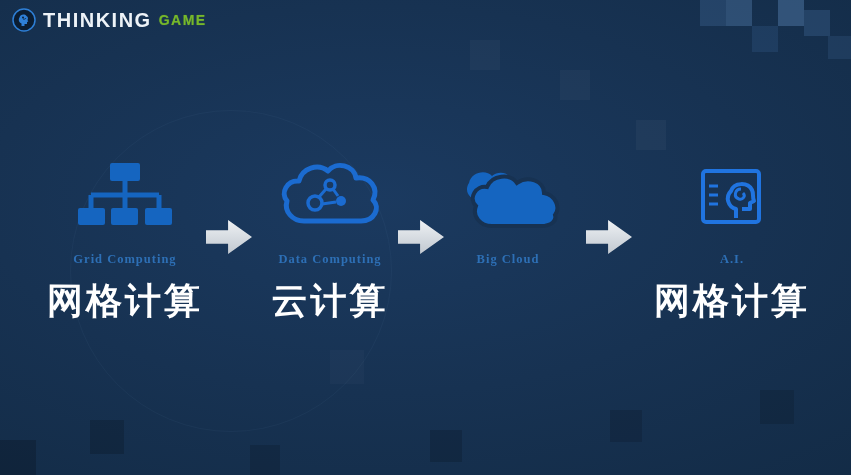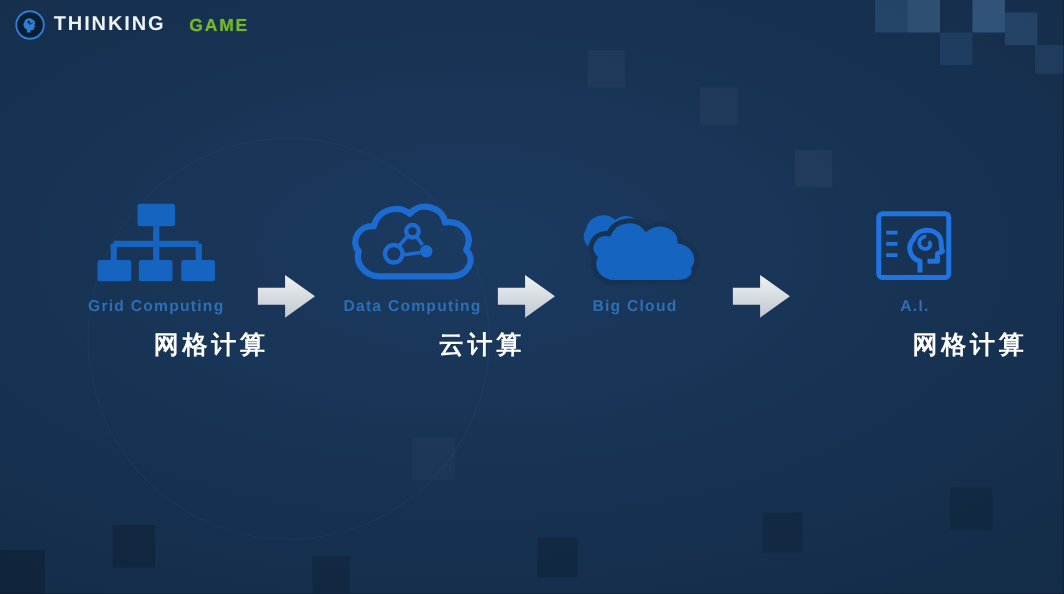--- a/index.html
+++ b/index.html
@@ -11,28 +11,28 @@
   }
   
   .px{position:absolute;}
   .deco-circle{
     position:absolute;left:70px;top:110px;width:320px;height:320px;
     border-radius:50%;border:1px solid rgba(130,170,215,0.05);
   }
   
   .logo{position:absolute;left:12px;top:8px;display:flex;align-items:center;gap:7px;}
   .logo-badge{width:24px;height:24px;flex:0 0 auto;}
-  .logo-text{font-size:16px;font-weight:bold;letter-spacing:1.5px;color:#eef3f8;}
+  .logo-text{font-size:20px;font-weight:bold;letter-spacing:1.5px;color:#eef3f8;}
   .logo-accent{font-size:14px;font-weight:bold;letter-spacing:1.5px;color:#76b82a;
-    text-shadow:0 0 1px rgba(118,184,42,.6);margin-left:12px;}
+    text-shadow:0 0 1px rgba(118,184,42,.6);}
   
   .stage{position:absolute;top:146px;width:180px;text-align:center;}
   .stage-icon{height:84px;display:flex;align-items:flex-end;justify-content:center;}
-  .en-label{margin-top:8px;font-size:12.5px;font-weight:bold;color:#2d6fb5;letter-spacing:1px;}
-  .zh-label{margin-top:10px;font-size:20px;font-weight:bold;color:#ffffff;letter-spacing:3px;text-align:right;}
+  .en-label{margin-top:22px;font-size:12.5px;font-weight:bold;color:#2d6fb5;letter-spacing:1px;font-family:Liberation Serif, serif;}
+  .zh-label{margin-top:10px;font-size:36px;font-weight:bold;color:#ffffff;letter-spacing:3px;}
   .stage1{left:35px;} .stage2{left:240px;} .stage3{left:418px;} .stage4{left:642px;}
   
   .arrow{
     position:absolute;top:218px;width:46px;height:38px;
     background:linear-gradient(180deg,#f2f4f6 0%,#d2d8de 60%,#bfc6ce 100%);
     clip-path:polygon(0 32%,48% 32%,48% 5%,100% 50%,48% 95%,48% 68%,0 68%);
   }
   .arrow1{left:206px;} .arrow2{left:398px;} .arrow3{left:586px;}
   svg{display:block;}
 </style>

